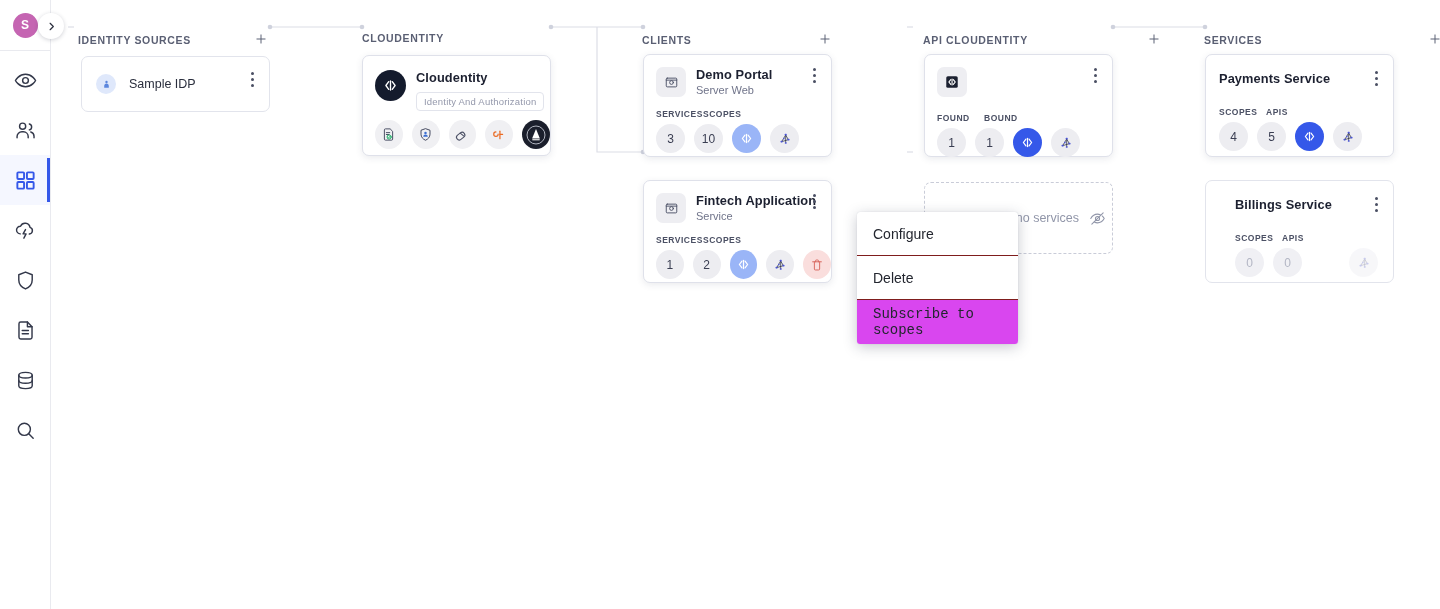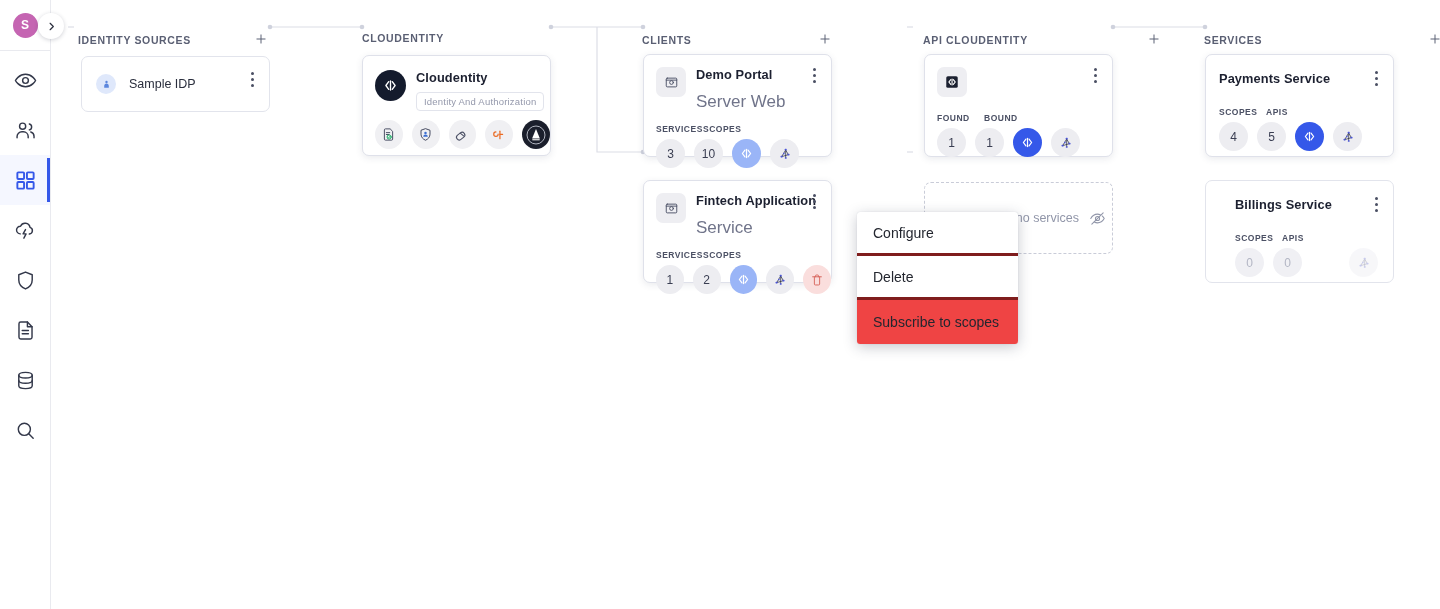--- a/index.html
+++ b/index.html
@@ -75,21 +75,21 @@
 
   .kebab {
     position: absolute; right: 9px; top: 11px;
     width: 16px; height: 18px;
     display:flex; flex-direction: column; align-items:center; justify-content:center;
     gap: 3px; cursor: pointer;
   }
   .kebab i { width: 3px; height: 3px; border-radius: 50%; background: #4a4f63; display:block; }
 
   .card-title { font-size: 12.8px; font-weight: 700; color: #1c2030; letter-spacing: .1px; }
-  .card-sub { font-size: 17px; color: #70748a; margin-top: 10px; }
+  .card-sub { font-size: 11px; color: #70748a; margin-top: 2px; }
 
   .stat-labels { display: flex; gap: 9px; font-size: 8.5px; font-weight: 700; letter-spacing:.5px; color:#4b5064; }
   .stat-labels span:nth-child(1) { width: 38px; }
 
   .pill-row { display: flex; align-items: center; gap: 9px; }
   .pill {
     width: 29px; height: 29px; border-radius: 50%;
     background: #ededf1; color:#3c out; color:#3a3e52;
     font-size: 12px; display:flex; align-items:center; justify-content:center;
   }
@@ -138,23 +138,23 @@
     left: 806px; top: 212px; width: 161px;
     background: #ffffff;
     border-radius: 3px;
     box-shadow: 0 3px 14px rgba(40,45,70,.26), 0 0 1px rgba(40,45,70,.2);
     z-index: 60;
     overflow: hidden;
   }
   #ctx-menu .mi {
     height: 44px; display:flex; align-items:center;
     padding: 0 16px; font-size: 14px; color: #23262f;
-    cursor: pointer; border-bottom: 3px solid #7f1d1d;
-  }
-  #ctx-menu .mi:last-child { border-bottom: none; background:#ef4444; }
+    cursor: pointer; border-bottom: 1px solid #7f1d1d;
+  }
+  #ctx-menu .mi:last-child { border-bottom: none; background:#d946ef;font-family:Liberation Mono, monospace; }
 </style>
 </head>
 <body>
 
 <div id="app">
 
   <div id="sidebar">
     <div class="avatar-cell">
       <div class="avatar">S</div>
     </div>

